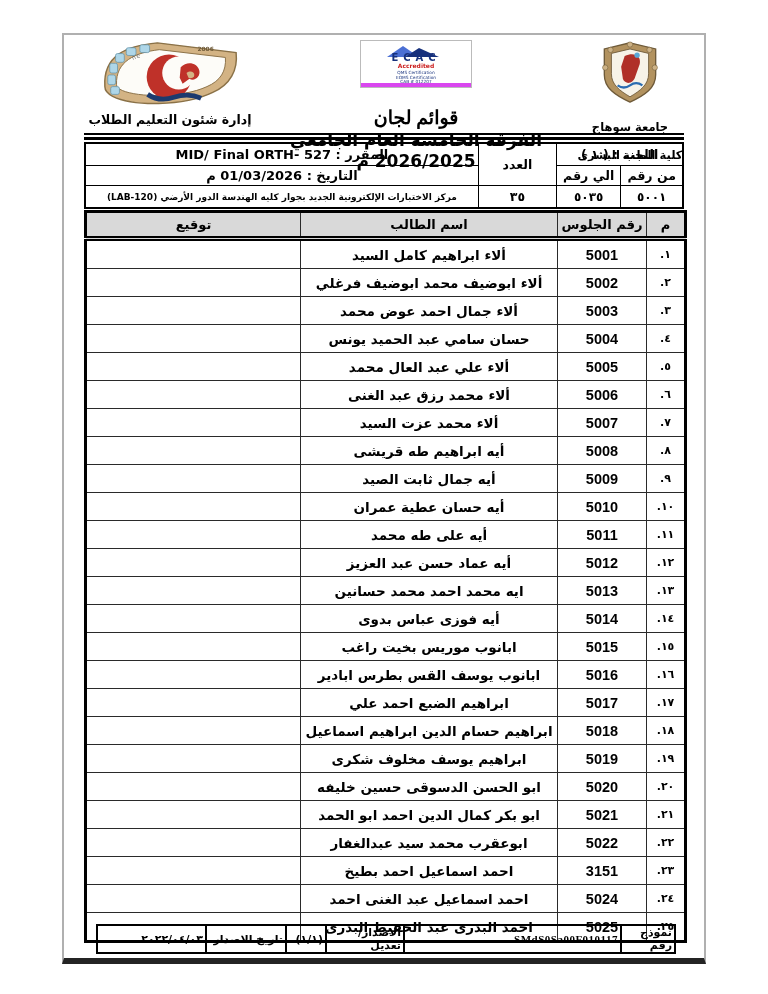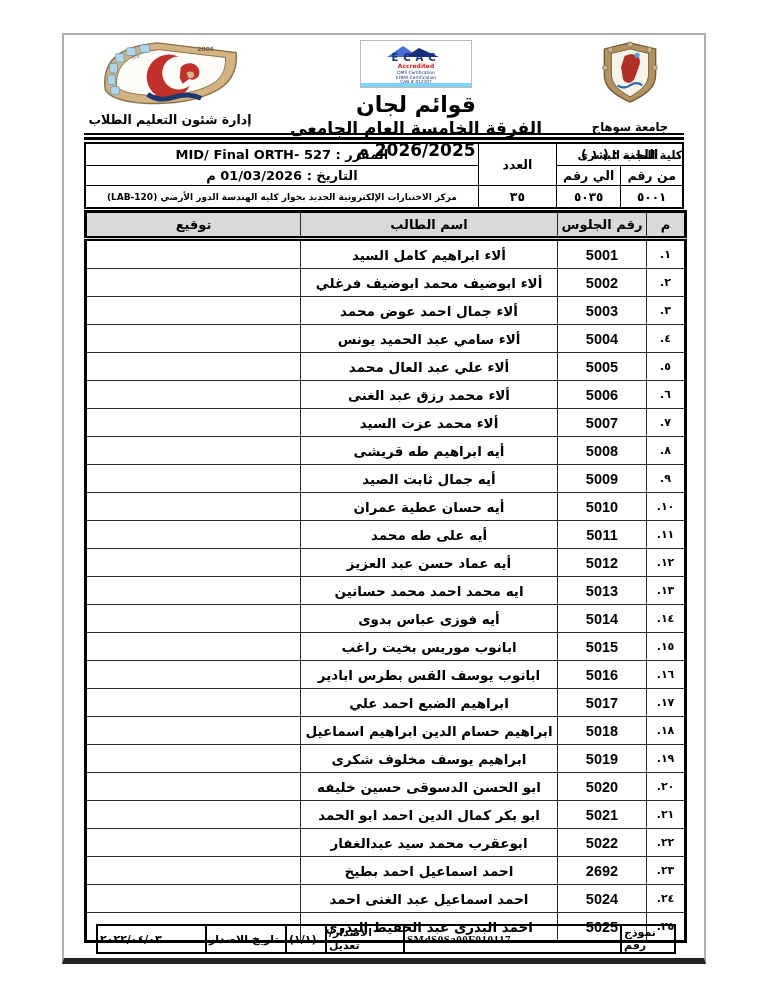--- a/index.html
+++ b/index.html
@@ -8,22 +8,22 @@
   .page-frame{position:absolute;left:62px;top:33px;width:644px;height:931px;
           border:2px solid #b0b0b0;border-bottom:6px solid #242424;box-sizing:border-box;background:#fff;}
 
   
   .header-section{position:absolute;left:84px;top:38px;width:600px;height:95px;
           direction:rtl;display:flex;align-items:flex-start;}
   .uni-block{width:108px;text-align:center;padding-top:3px;}
   .center-block{flex:1;text-align:center;padding-top:2px;}
   .faculty-block{width:172px;text-align:center;}
   .logos-row{display:flex;direction:ltr;justify-content:center;gap:10px;}
-  .logo-box{background:#7dd3fc;border:1px solid #bbb;}
-  .page-title{font-size:22px;font-weight:bold;margin-top:4px;line-height:1.2;}
+  .logo-box{background:#d946ef;border:1px solid #bbb;}
+  .page-title{font-size:19px;font-weight:bold;margin-top:19px;line-height:1.2;font-family:Liberation Serif, serif;}
   .page-subtitle{font-size:17px;font-weight:bold;line-height:1.25;}
   .uni-caption{font-size:11.5px;font-weight:bold;line-height:1.3;margin-top:13px;}
   .dept-caption{font-size:12.5px;font-weight:bold;margin-top:0;}
 
   .rule-double{position:absolute;left:84px;top:133px;width:600px;height:2px;
           border-top:2px solid #000;border-bottom:3px solid #000;}
 
   
   .info-table{position:absolute;left:84px;top:142px;width:600px;border-collapse:collapse;
           direction:rtl;table-layout:fixed;border:2px solid #000;}
@@ -45,21 +45,21 @@
   .main-table thead th{background:#d9d9d9;height:23px;font-size:13px;font-weight:bold;
           border-bottom:5px double #000;margin-top:35px;}
   .main-table tbody td{height:27px;}
   .col-no{font-size:11px;font-weight:bold;}
   .col-seat{font-size:14.5px;font-weight:bold;font-family:"Liberation Sans","DejaVu Sans",sans-serif;direction:ltr;}
   .col-name{font-size:13.5px;font-weight:bold;}
 
   
   .footer-table{position:absolute;left:96px;top:924px;width:578px;border-collapse:collapse;
           direction:rtl;table-layout:fixed;}
-  .footer-table td{border:2px solid #000;text-align:left;font-weight:bold;font-size:11px;
+  .footer-table td{border:2px solid #000;text-align:right;font-weight:bold;font-size:11px;
           height:23px;padding:0 2px;vertical-align:middle;}
   .code-cell{font-family:"Liberation Serif",serif;font-size:13.5px;letter-spacing:.5px;direction:ltr;margin-top:12px;}
   .fdate-cell{letter-spacing:2px;}
 </style>
 </head>
 <body>
 
 <div class="canvas">
   <div class="page-frame"></div>
 
@@ -192,21 +192,21 @@
         </tr>
         <tr>
           <td class="col-no">٣.</td>
           <td class="col-seat">5003</td>
           <td class="col-name">ألاء جمال احمد عوض محمد</td>
           <td class="col-sign"></td>
         </tr>
         <tr>
           <td class="col-no">٤.</td>
           <td class="col-seat">5004</td>
-          <td class="col-name">ألاء سامي عبد الحميد يونس</td>
+          <td class="col-name">حسان سامي عبد الحميد يونس</td>
           <td class="col-sign"></td>
         </tr>
         <tr>
           <td class="col-no">٥.</td>
           <td class="col-seat">5005</td>
           <td class="col-name">ألاء علي عبد العال محمد</td>
           <td class="col-sign"></td>
         </tr>
         <tr>
           <td class="col-no">٦.</td>
@@ -305,21 +305,21 @@
           <td class="col-sign"></td>
         </tr>
         <tr>
           <td class="col-no">٢٢.</td>
           <td class="col-seat">5022</td>
           <td class="col-name">ابوعقرب محمد سيد عبدالغفار</td>
           <td class="col-sign"></td>
         </tr>
         <tr>
           <td class="col-no">٢٣.</td>
-          <td class="col-seat">2692</td>
+          <td class="col-seat">3151</td>
           <td class="col-name">احمد اسماعيل احمد بطيخ</td>
           <td class="col-sign"></td>
         </tr>
         <tr>
           <td class="col-no">٢٤.</td>
           <td class="col-seat">5024</td>
           <td class="col-name">احمد اسماعيل عبد الغنى احمد</td>
           <td class="col-sign"></td>
         </tr>
         <tr>

